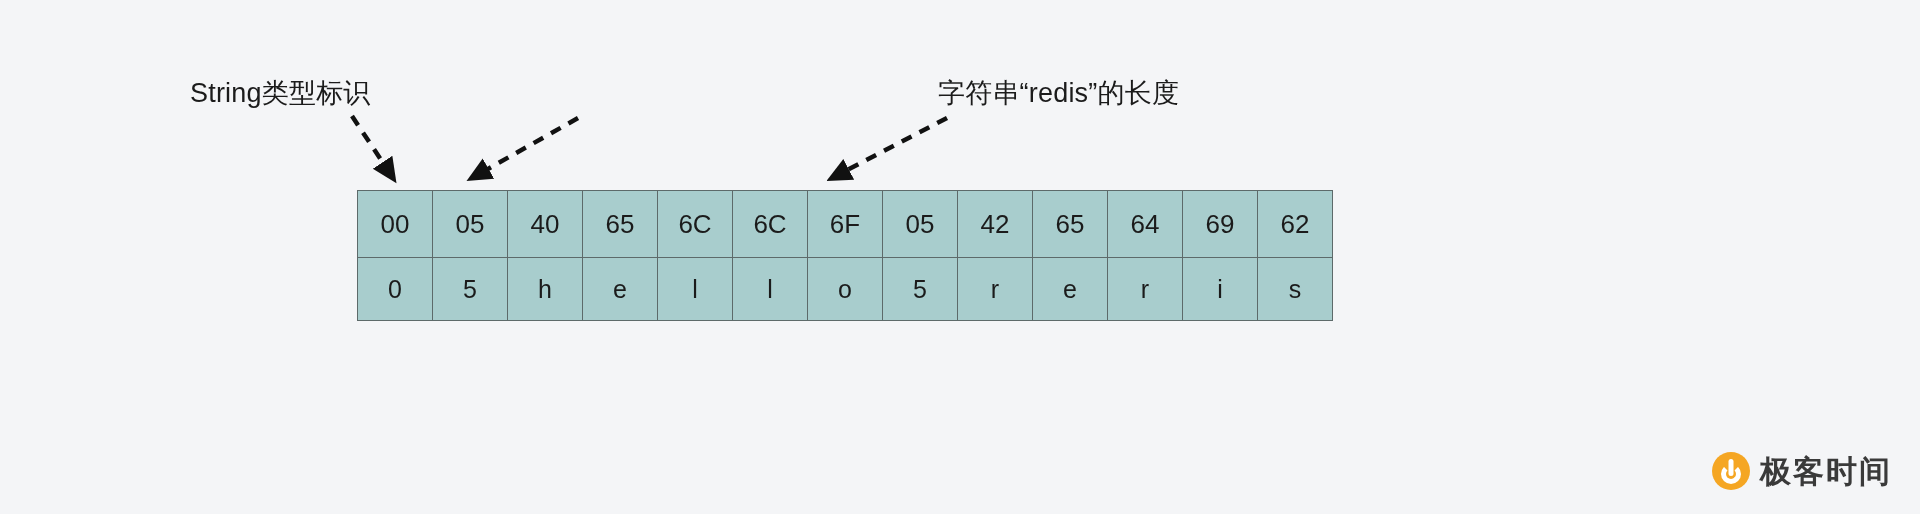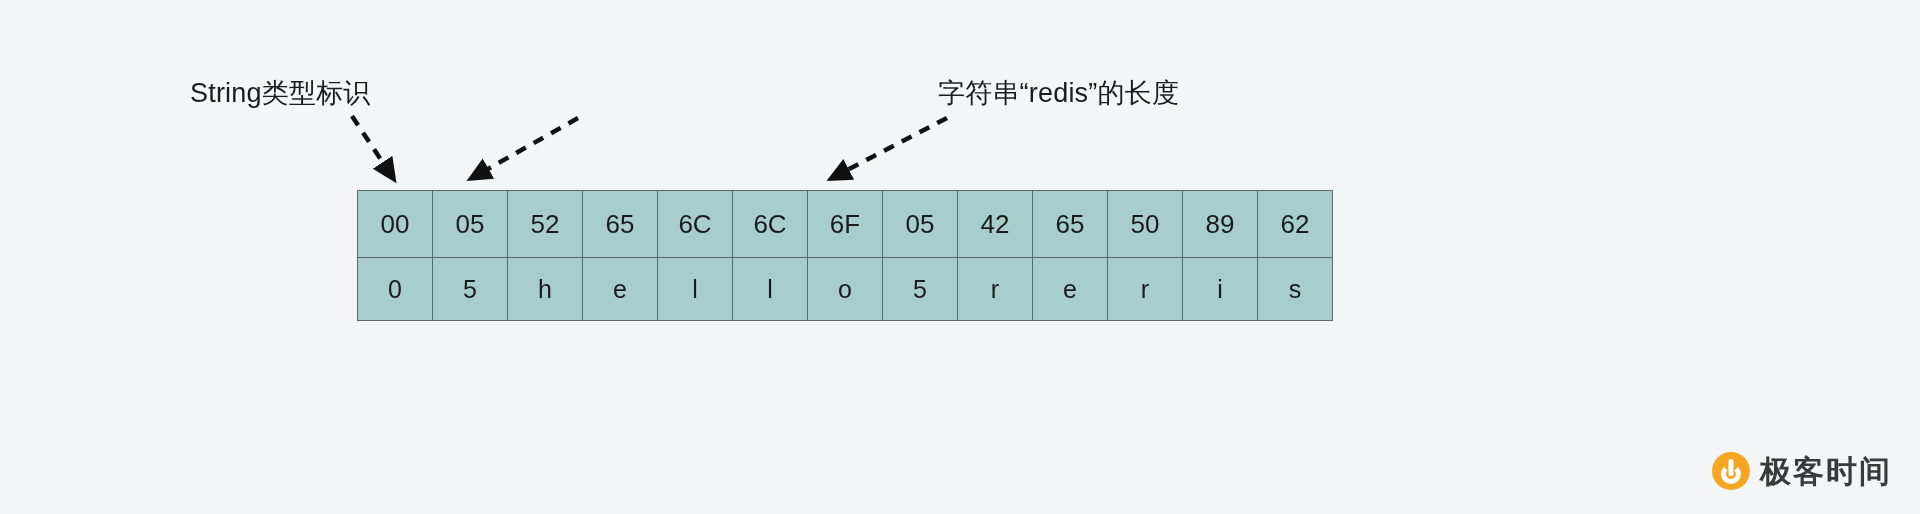--- a/index.html
+++ b/index.html
@@ -143,30 +143,30 @@
     <line x1="578" y1="118" x2="472" y2="178" stroke="#111111" stroke-width="4.5" stroke-dasharray="11 9" marker-end="url(#arrowhead)"></line>
 
     <line x1="947" y1="118" x2="832" y2="178" stroke="#111111" stroke-width="4.5" stroke-dasharray="11 9" marker-end="url(#arrowhead)"></line>
   </svg>
 
   <table id="byte-table">
     <tbody>
       <tr class="hex-row">
         <td>00</td>
         <td>05</td>
-        <td>52</td>
+        <td>40</td>
         <td>65</td>
         <td>6C</td>
         <td>6C</td>
         <td>6F</td>
         <td>05</td>
         <td>42</td>
         <td>65</td>
-        <td>50</td>
-        <td>89</td>
+        <td>64</td>
+        <td>69</td>
         <td>62</td>
       </tr>
       <tr class="ascii-row">
         <td>0</td>
         <td>5</td>
         <td>h</td>
         <td>e</td>
         <td>l</td>
         <td>l</td>
         <td>o</td>

